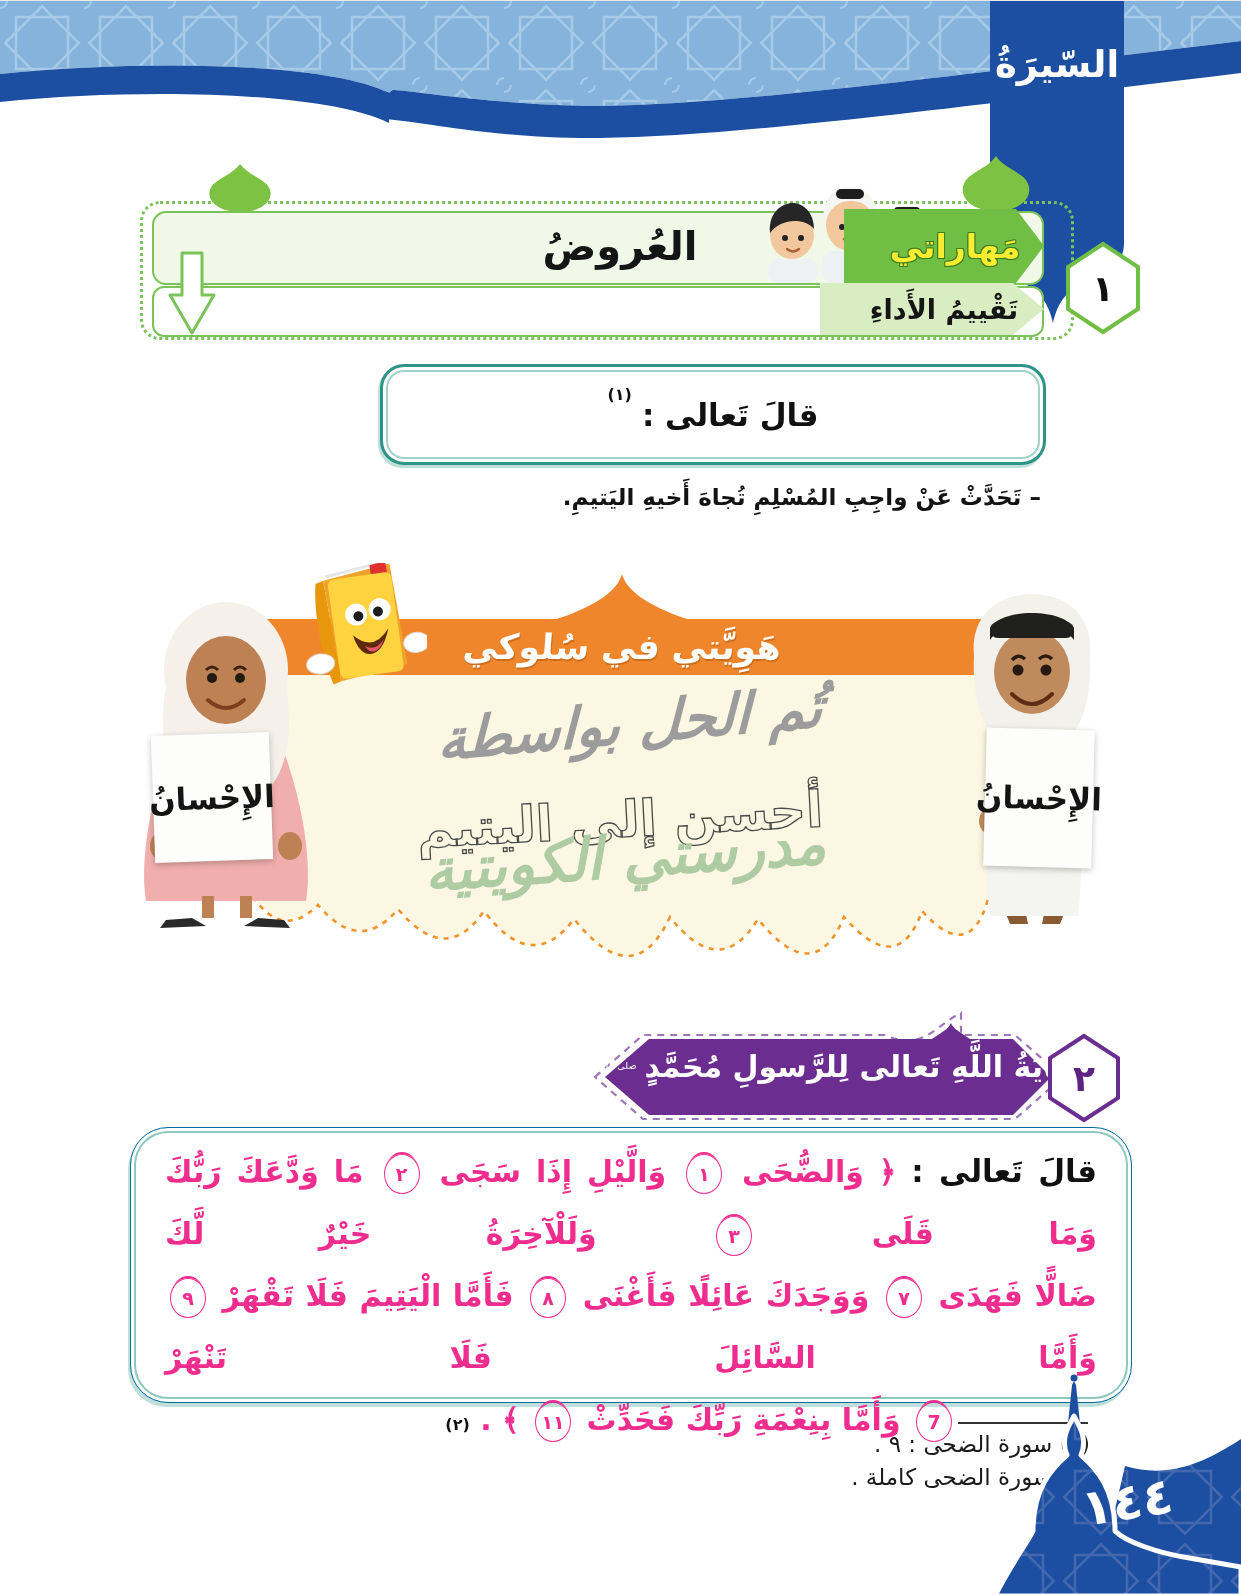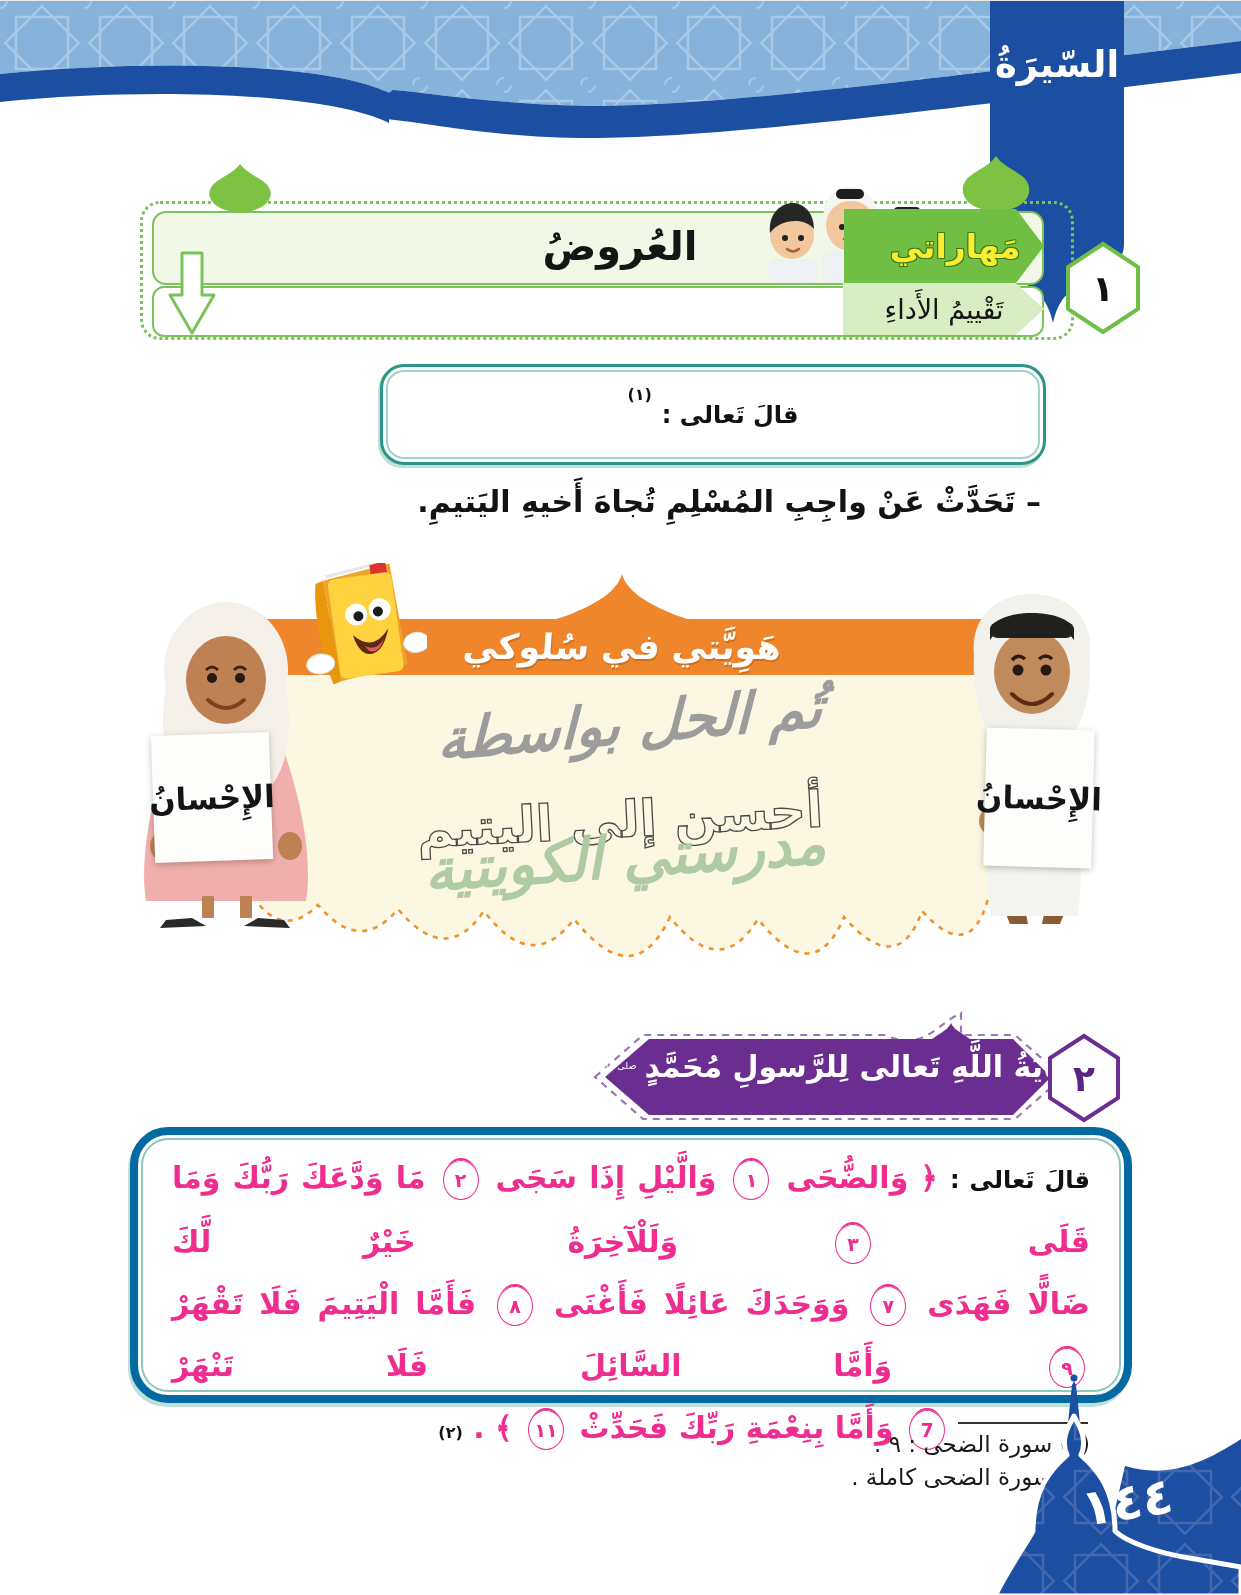--- a/index.html
+++ b/index.html
@@ -25,41 +25,41 @@
     display:flex;align-items:center;justify-content:center;}
   .skills-arrow span{color:#f9ed32;font-size:33px;font-weight:bold;
     text-shadow:1px 1px 0 #3c7a1e,-1px 1px 0 #3c7a1e,1px -1px 0 #3c7a1e,-1px -1px 0 #3c7a1e;
     padding-left:22px;}
   .skills-row2{position:absolute;top:285px;left:152px;width:888px;height:47px;
     background:#ffffff;border:2.5px solid #7cc25b;border-radius:12px;}
   .skills-row2-label{position:absolute;top:282px;right:197px;width:200px;height:52px;
     background:#d9edc2;
     clip-path:polygon(100% 50%,86% 0,0 0,0 100%,86% 100%);
     display:flex;align-items:center;justify-content:center;
-    font-size:27px;font-weight:normal;color:#151515;padding-left:1px;}
+    font-size:27px;font-weight:bold;color:#151515;padding-left:24px;}
   .hex{position:absolute;display:flex;align-items:center;justify-content:center;}
   .hex .num{position:absolute;font-size:36px;font-weight:bold;color:#111;}
   .hex .num.purple{color:#5b2382;}
 
   
   .ayah-box1{position:absolute;top:363px;left:380px;width:660px;height:95px;
     background:#ffffff;border:3px solid #2e9488;border-radius:24px;
     box-shadow:inset 0 0 0 3px #ffffff,inset 0 0 0 5px #9fd2c8, -2px 3px 0 #bfe0da;
     display:flex;align-items:center;justify-content:center;gap:10px;direction:rtl;}
-  .ayah-intro{font-size:24px;font-weight:bold;color:#111;white-space:nowrap;}
+  .ayah-intro{font-size:31px;font-weight:bold;color:#111;white-space:nowrap;}
   .quran{color:#ee2d8e;font-size:30px;font-weight:bold;}
   .ayah-num{display:inline-flex;align-items:center;justify-content:center;
     width:34px;height:38px;border:1.7px solid #ee2d8e;border-radius:50%;
     font-size:19px;color:#ee2d8e;margin:0 5px;vertical-align:middle;
     box-shadow:0 -4px 0 -2px #ee2d8e;}
   .fn-ref{font-size:16px;color:#111;font-weight:bold;align-self:flex-start;margin-top:18px;}
 
   
   .task-line{position:absolute;top:483px;right:200px;width:850px;text-align:right;
-    font-size:30px;font-weight:bold;color:#131313;}
+    font-size:23px;font-weight:bold;color:#131313;}
 
   
   .id-banner{position:absolute;top:618px;left:232px;width:780px;height:56px;background:#f0862b;
     clip-path:polygon(0 50%,4% 0,96% 0,100% 50%,96% 100%,4% 100%);
     display:flex;align-items:center;justify-content:center;}
   .id-banner span{color:#ffffff;font-size:35px;font-weight:bold;transform:skewX(-4deg);
     text-shadow:1px 2px 0 rgba(140,70,0,.35);}
   .sign{position:absolute;background:#fdfdfb;box-shadow:0 2px 6px rgba(0,0,0,.25);
     display:flex;align-items:center;justify-content:center;
     font-size:31px;font-weight:bold;color:#141414;}
@@ -75,21 +75,21 @@
 
   
   .s2-title{position:absolute;top:1048px;left:625px;width:415px;text-align:center;
     color:#ffffff;font-size:30px;font-weight:bold;white-space:nowrap;
     display:flex;align-items:center;justify-content:center;gap:8px;}
   .pbuh{display:inline-block;width:44px;font-size:9.5px;line-height:1.15;color:#fff;
     text-align:center;font-weight:normal;}
 
   
   .ayah-box2{position:absolute;top:1126px;left:130px;width:1002px;height:276px;
-    background:#ffffff;border:8px solid #0369a1;border-radius:38px;
+    background:#ffffff;border:1px solid #0369a1;border-radius:38px;
     box-shadow:inset 0 0 0 3px #ffffff,inset 0 0 0 5px #8cc8bd, -2px 4px 0 #bfe0da;
     padding:12px 34px;box-sizing:border-box;direction:rtl;}
   .ayah-box2 .qline{font-size:30px;font-weight:bold;color:#ee2d8e;line-height:62px;
     text-align:justify;text-align-last:justify;}
   .ayah-box2 .qline.last{text-align:right;text-align-last:right;padding-left:120px;padding-right:140px;}
 
   
   .fn-divider{position:absolute;top:1421px;left:958px;width:130px;border-top:2px solid #333;}
   .footnote{position:absolute;left:760px;width:330px;text-align:right;direction:rtl;
     font-size:23px;color:#1a1a1a;}

